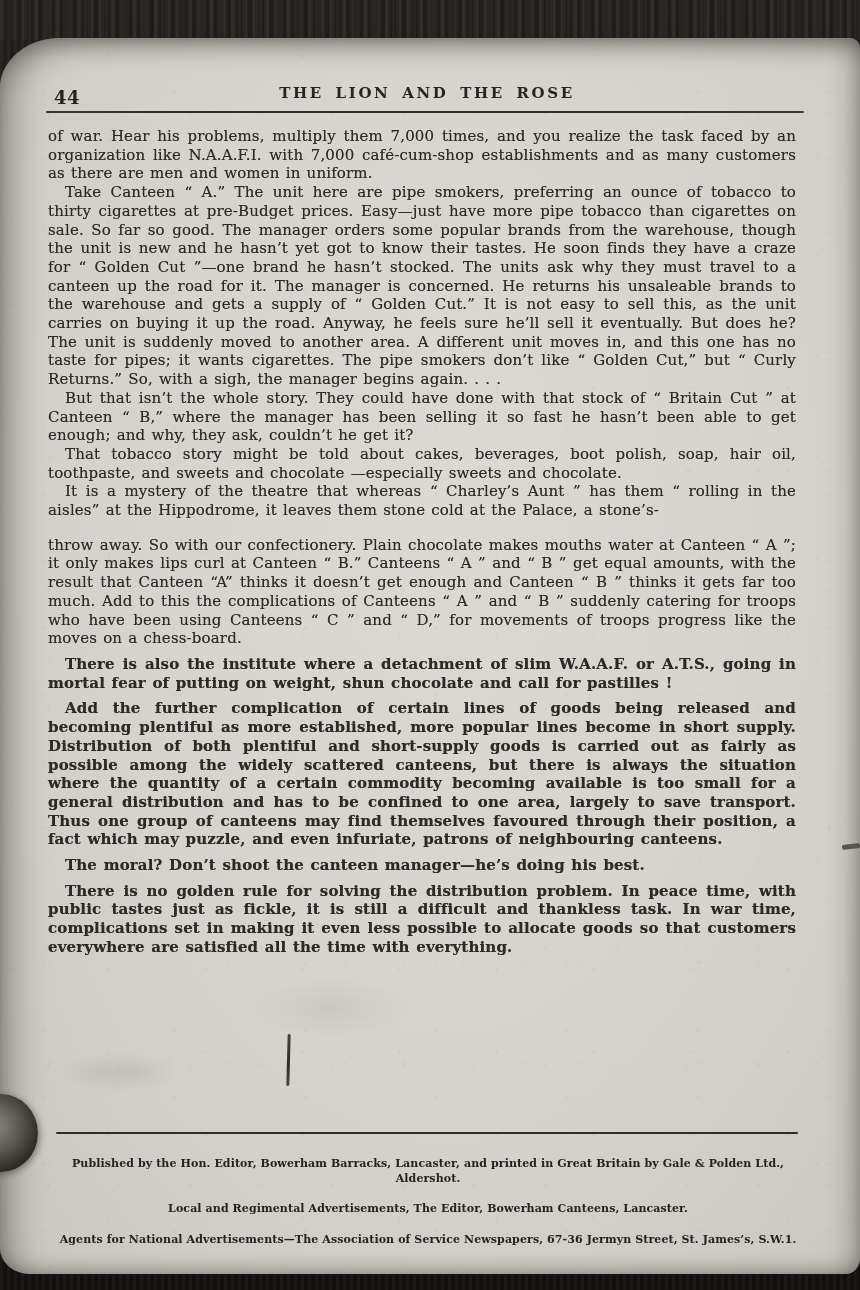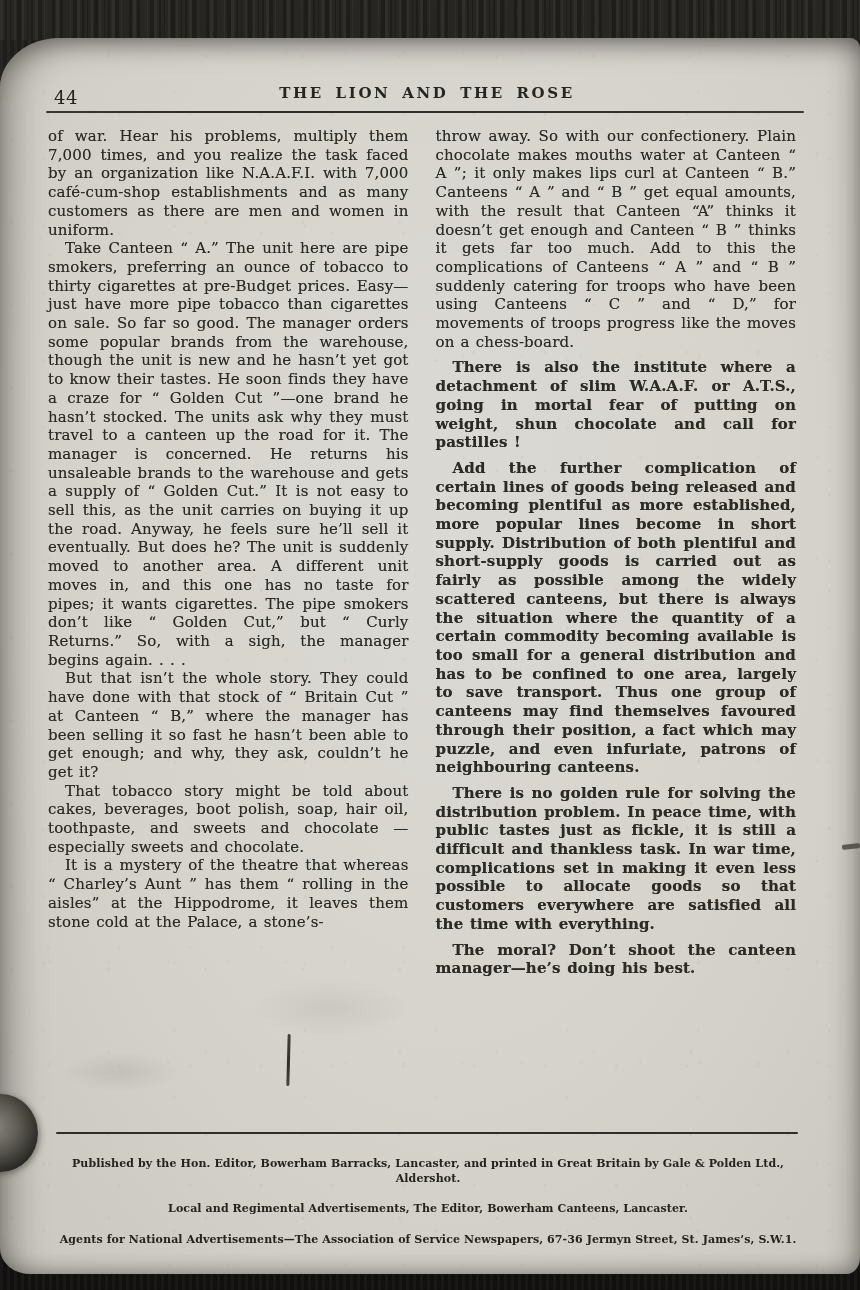--- a/index.html
+++ b/index.html
@@ -28,34 +28,34 @@
       radial-gradient(circle at 68% 64%, rgba(60,55,45,.07) 0 1px, transparent 2px),
       radial-gradient(circle at 33% 81%, rgba(60,55,45,.07) 0 1px, transparent 2px),
       radial-gradient(circle at 85% 15%, rgba(60,55,45,.06) 0 1px, transparent 2px);
     background-size:97px 83px, 71px 119px, 131px 67px, 59px 101px;
   }
   .header-row{
     position:absolute;top:46px;left:48px;right:54px;height:26px;
   }
   .page-number{
     position:absolute;left:6px;top:3px;
-    font-size:18px;font-weight:normal;color:#24231f;letter-spacing:.5px;
+    font-size:18px;font-weight:bold;color:#24231f;letter-spacing:.5px;
   }
   .header-title{
     position:absolute;left:0;right:0;text-align:center;top:0;
     font-size:15px;font-weight:bold;color:#26251f;letter-spacing:2.6px;word-spacing:4px;
   }
   .header-rule{
     position:absolute;top:73px;left:46px;right:56px;height:2px;
     background:linear-gradient(90deg,#3a3833,#2c2b27 20%,#32302b 80%,#3a3833);
     border-radius:1px;
   }
   .columns{
     position:absolute;top:89px;left:48px;right:64px;
-    display:flex;gap:27px;
+    display:flex;gap:16px;flex-direction:column;
   }
   .col{flex:1 1 0;min-width:0;}
   .para{
     margin:0;
     font-size:15px;line-height:18.7px;color:#2b2a25;
     text-align:justify;letter-spacing:.15px;word-spacing:1.2px;
     text-shadow:0 0 .4px rgba(43,42,37,.55);
   }
   .para.indent{text-indent:17px;}
   .col-right .para + .para{margin-top:7px;font-weight:bold;}
@@ -115,22 +115,22 @@
         <p class="para">of war.  Hear his problems, multiply them 7,000 times, and you realize the task faced by an organization like N.A.A.F.I. with 7,000 café-cum-shop establishments and as many customers as there are men and women in uniform.</p>
         <p class="para indent">Take Canteen “ A.”  The unit here are pipe smokers, preferring an ounce of tobacco to thirty cigarettes at pre-Budget prices.  Easy—just have more pipe tobacco than cigarettes on sale.  So far so good. The manager orders some popular brands from the warehouse, though the unit is new and he hasn’t yet got to know their tastes.  He soon finds they have a craze for “ Golden Cut ”—one brand he hasn’t stocked.  The units ask why they must travel to a canteen up the road for it.  The manager is concerned.  He returns his unsaleable brands to the warehouse and gets a supply of “ Golden Cut.”  It is not easy to sell this, as the unit carries on buying it up the road.  Anyway, he feels sure he’ll sell it eventually.  But does he?  The unit is suddenly moved to another area.  A different unit moves in, and this one has no taste for pipes; it wants cigarettes. The pipe smokers don’t like “ Golden Cut,” but “ Curly Returns.”  So, with a sigh, the manager begins again. . . .</p>
         <p class="para indent">But that isn’t the whole story.  They could have done with that stock of “ Britain Cut ” at Canteen “ B,” where the manager has been selling it so fast he hasn’t been able to get enough; and why, they ask, couldn’t he get it?</p>
         <p class="para indent">That tobacco story might be told about cakes, beverages, boot polish, soap, hair oil, toothpaste, and sweets and chocolate —especially sweets and chocolate.</p>
         <p class="para indent">It is a mystery of the theatre that whereas “ Charley’s Aunt ” has them “ rolling in the aisles” at the Hippodrome, it leaves them stone cold at the Palace, a stone’s-</p>
       </div>
     <div class="col col-right">
         <p class="para">throw away.  So with our confectionery. Plain chocolate makes mouths water at Canteen “ A ”; it only makes lips curl at Canteen “ B.”  Canteens “ A ” and “ B ” get equal amounts, with the result that Canteen “A” thinks it doesn’t get enough and Canteen “ B ” thinks it gets far too much.  Add to this the complications of Canteens “ A ” and “ B ” suddenly catering for troops who have been using Canteens “ C ” and “ D,” for movements of troops progress like the moves on a chess-board.</p>
         <p class="para indent">There is also the institute where a detachment of slim W.A.A.F. or A.T.S., going in mortal fear of putting on weight, shun chocolate and call for pastilles !</p>
         <p class="para indent">Add the further complication of certain lines of goods being released and becoming plentiful as more established, more popular lines become in short supply.  Distribution of both plentiful and short-supply goods is carried out as fairly as possible among the widely scattered canteens, but there is always the situation where the quantity of a certain commodity becoming available is too small for a general distribution and has to be confined to one area, largely to save transport. Thus one group of canteens may find themselves favoured through their position, a fact which may puzzle, and even infuriate, patrons of neighbouring canteens.</p>
+        <p class="para indent">The moral?  Don’t shoot the canteen manager—he’s doing his best.</p>
         <p class="para indent">There is no golden rule for solving the distribution problem.  In peace time, with public tastes just as fickle, it is still a difficult and thankless task.  In war time, complications set in making it even less possible to allocate goods so that customers everywhere are satisfied all the time with everything.</p>
-        <p class="para indent">The moral?  Don’t shoot the canteen manager—he’s doing his best.</p>
       </div>
   </div>
 
   <div class="footer-rule"></div>
   <div class="footer">
     <p class="footer-line">Published by the Hon. Editor, Bowerham Barracks, Lancaster, and printed in Great Britain by Gale &amp; Polden Ltd., Aldershot.</p>
     <p class="footer-line">Local and Regimental Advertisements, The Editor, Bowerham Canteens, Lancaster.</p>
     <p class="footer-line">Agents for National Advertisements—The Association of Service Newspapers, 67-36 Jermyn Street, St. James’s, S.W.1.</p>
   </div>
 

